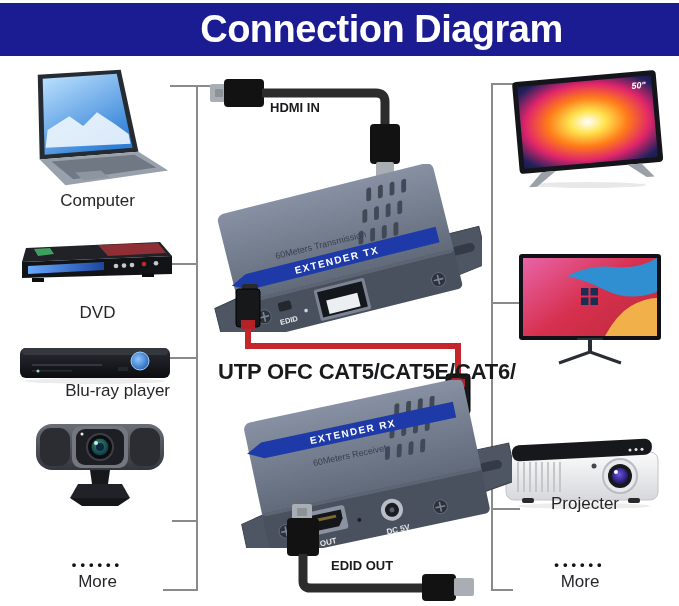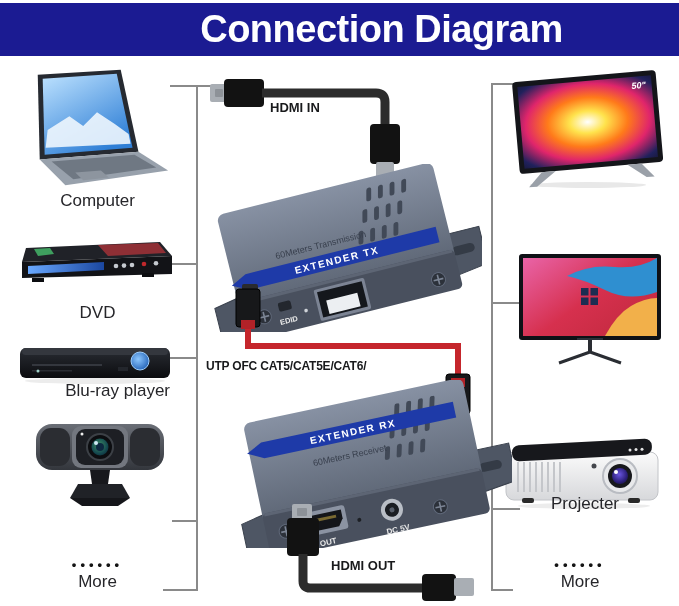--- a/index.html
+++ b/index.html
@@ -6,21 +6,21 @@
   .stage{position:relative;width:679px;height:606px;background:#ffffff;overflow:hidden;
          font-family:"Liberation Sans",sans-serif;}
   .abs{position:absolute;}
   
   .banner{left:0;top:3px;width:679px;height:53px;background:#1b1b92;
           display:flex;align-items:center;justify-content:center;padding-left:42px;}
   .banner-title{color:#fff;font-size:38px;font-weight:bold;letter-spacing:-0.5px;}
   
   .lbl{font-size:17px;color:#26262a;text-align:center;}
   .blbl{font-size:13px;font-weight:bold;color:#191a1c;white-space:nowrap;}
-  .utp{font-size:12px;letter-spacing:-0.2px;}
+  .utp{font-size:22px;letter-spacing:-0.2px;margin-left:12px;}
   .dots{font-size:13px;font-weight:bold;letter-spacing:4px;color:#141414;text-align:center;line-height:10px;}
   
   .ln{background:#8a8a8a;}
 </style>
 </head>
 <body>
 
 <div class="stage">
 
   <div class="abs banner">
@@ -322,15 +322,15 @@
   </svg>
 
   <svg class="abs" style="left:282px;top:498px;" width="200" height="106" viewBox="0 0 200 106">
     <rect x="10" y="6" width="20" height="16" rx="2" fill="#a9aeb4"></rect>
     <rect x="15" y="10" width="10" height="8" rx="1" fill="#8d9298"></rect>
     <rect x="5" y="20" width="32" height="38" rx="4" fill="#121212"></rect>
     <path d="M21,56 V83 Q21,90 28,90 H142" stroke="#2c2c2c" stroke-width="9" fill="none"></path>
     <rect x="140" y="76" width="34" height="27" rx="4" fill="#121212"></rect>
     <rect x="172" y="80" width="20" height="18" rx="2" fill="#a9aeb4"></rect>
   </svg>
-  <div class="abs blbl" style="left:331px;top:558px;">HDMI OUT</div>
+  <div class="abs blbl" style="left:331px;top:558px;">EDID OUT</div>
 
 </div>
 
 </body></html>

